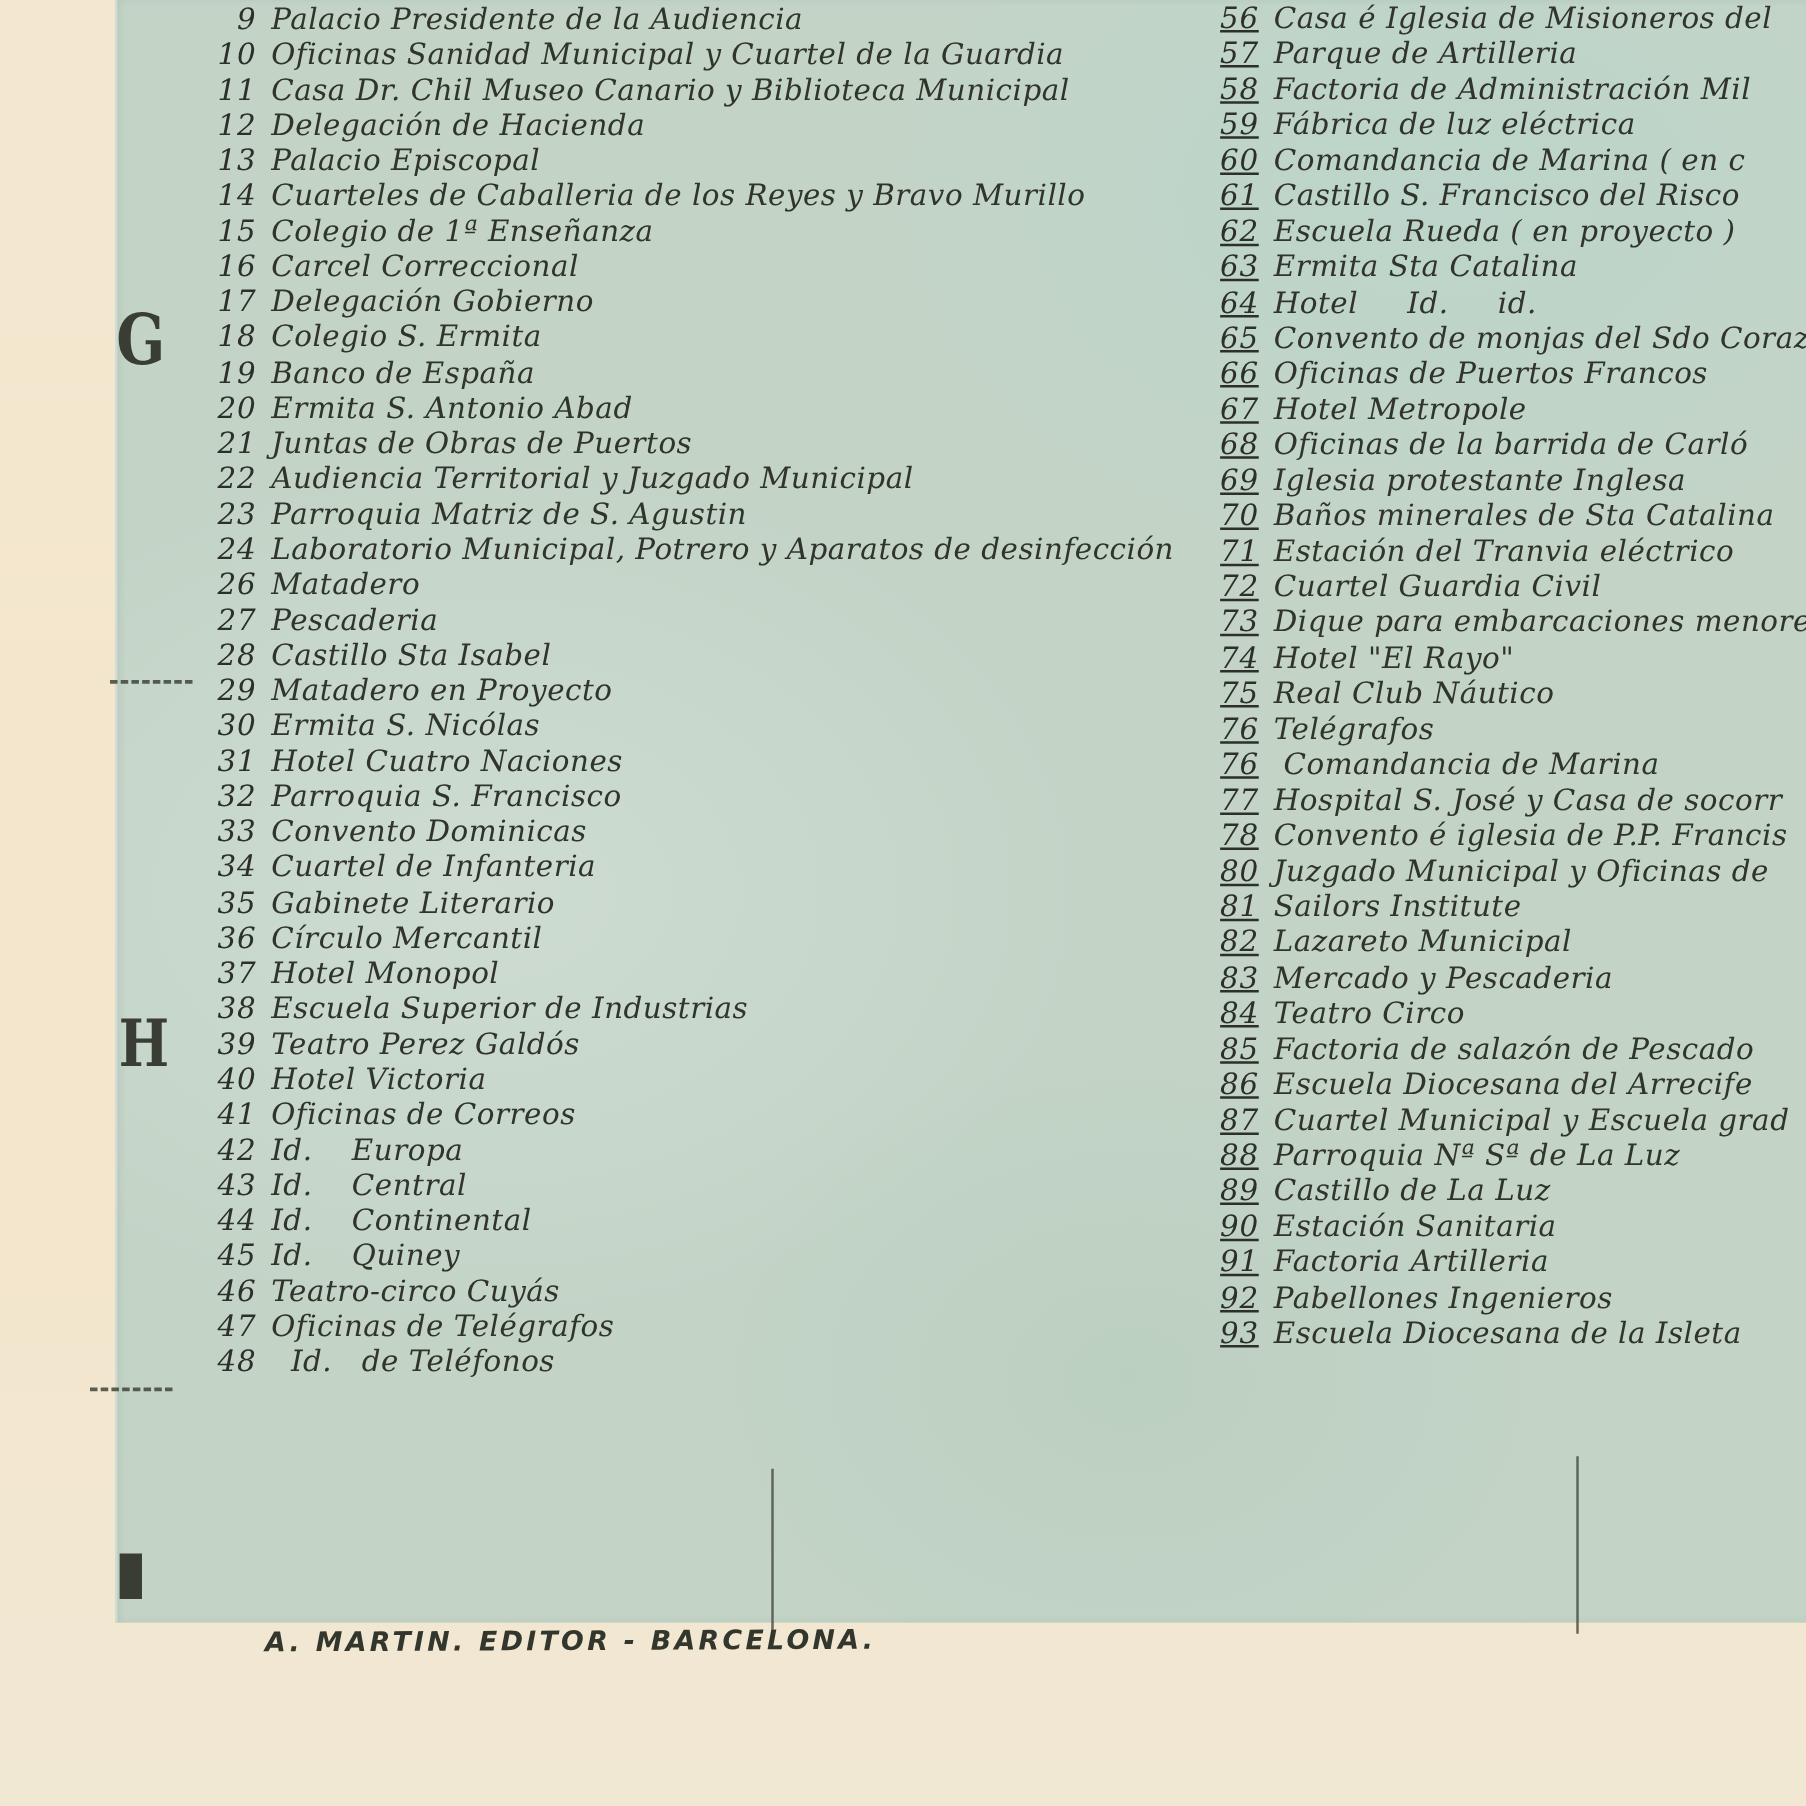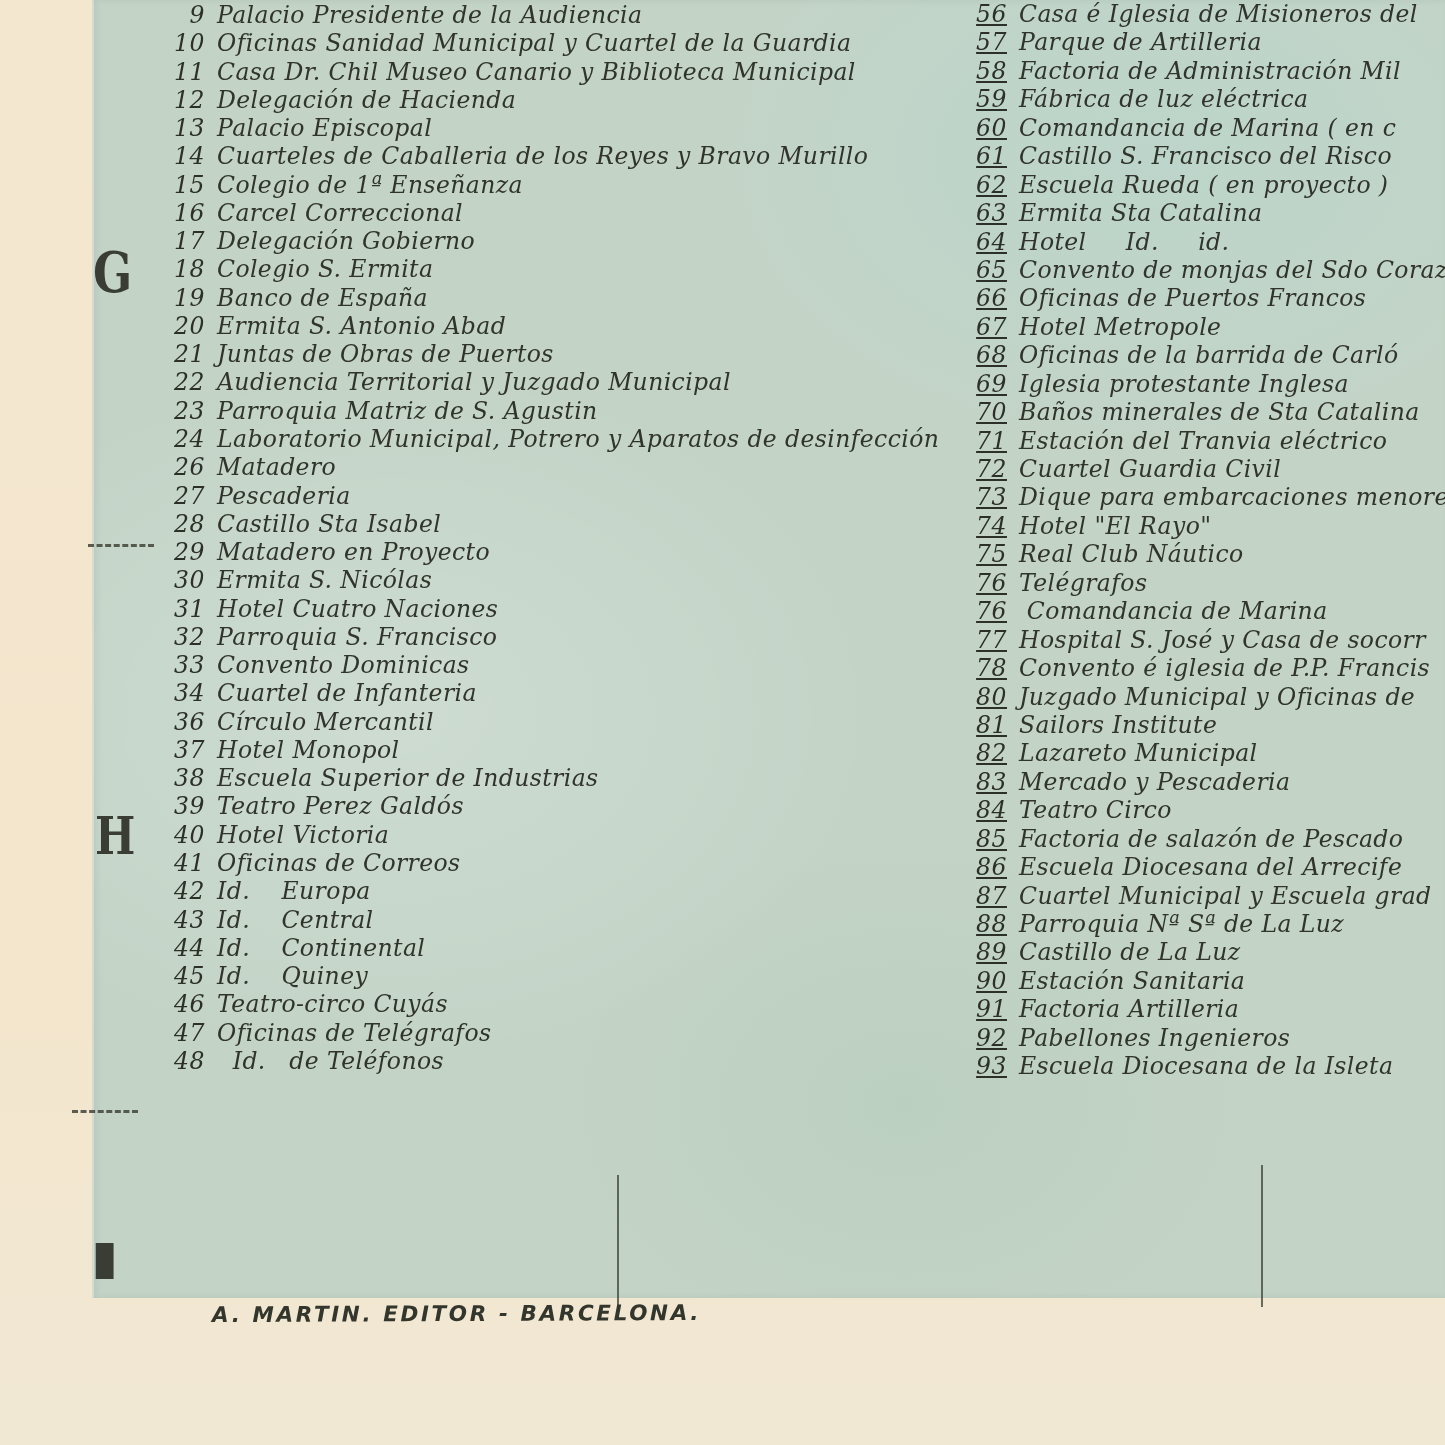--- a/index.html
+++ b/index.html
@@ -222,20 +222,24 @@
   <div class="legend-row">
     <span class="legend-num">33</span>
     <span class="legend-label">Convento Dominicas</span>
   </div>
 
   <div class="legend-row">
     <span class="legend-num">34</span>
     <span class="legend-label">Cuartel de Infanteria</span>
   </div>
 
+  <div class="legend-row">
+    <span class="legend-num">35</span>
+    <span class="legend-label">Gabinete Literario</span>
+  </div>
 
   <div class="legend-row">
     <span class="legend-num">36</span>
     <span class="legend-label">Círculo Mercantil</span>
   </div>
 
   <div class="legend-row">
     <span class="legend-num">37</span>
     <span class="legend-label">Hotel Monopol</span>
   </div>

